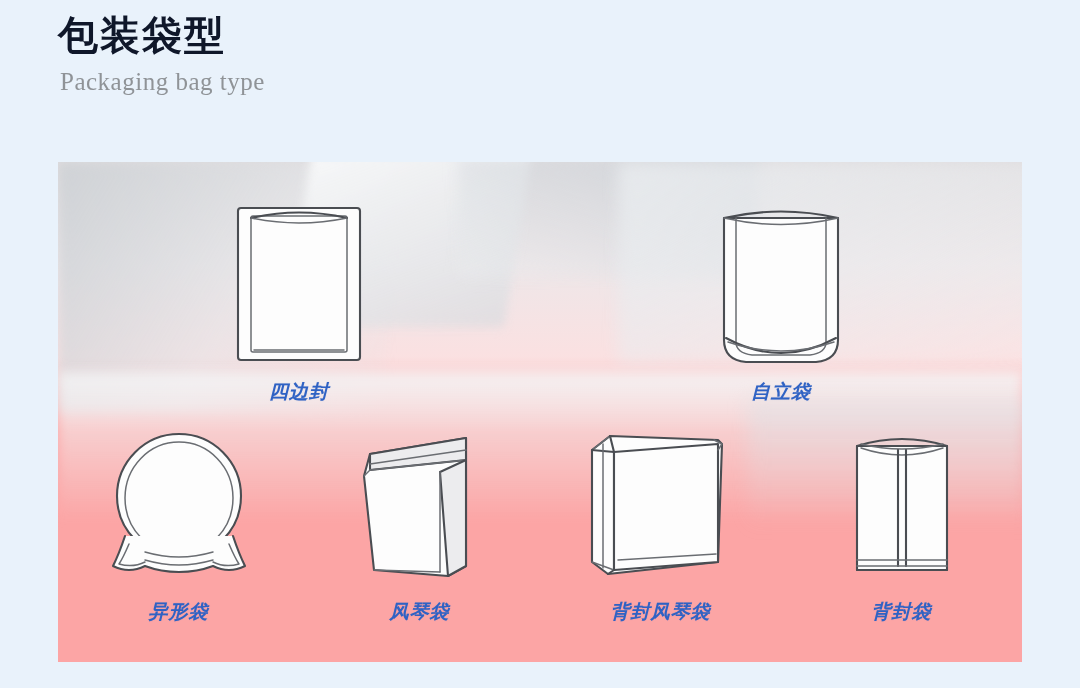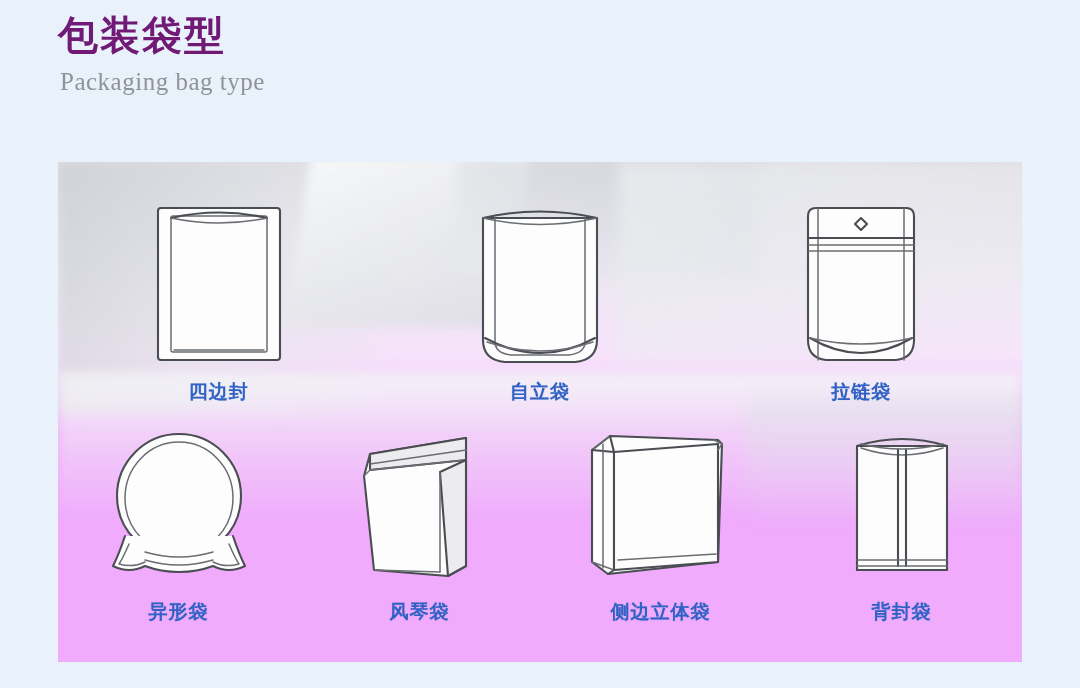--- a/index.html
+++ b/index.html
@@ -24,43 +24,44 @@
   .header {
     position: absolute;
     left: 58px;
     top: 12px;
     width: 700px;
   }
   .title-cn {
     font-family: "DejaVu Sans", "Liberation Sans", sans-serif;
     font-size: 40px;
     font-weight: bold;
-    color: #701a75;
+    color: #0f172a;
     letter-spacing: 2px;
     line-height: 1.15;
     margin: 0;
   }
   .title-en {
     font-family: "Liberation Serif", "DejaVu Serif", serif;
     font-size: 25px;
     color: #8f9397;
     letter-spacing: 0.5px;
     margin: 10px 0 0 2px;
     line-height: 1.1;
   }
 
   
   .panel {
     position: absolute;
     left: 58px;
     top: 162px;
     width: 964px;
     height: 500px;
-    background: #f0abfc;
+    background: #fca5a5;
     overflow: hidden;
+    font-style: italic;
   }
   .panel-bg {
     position: absolute;
     inset: 0;
     pointer-events: none;
   }
   
   .bg-a {
     position: absolute;
     left: 0; top: 0;
@@ -208,36 +209,20 @@
               <path d="M30 28 V152 Q30 163 46 165 H104 Q120 163 120 152 V28" class="ln-thin" fill="none"></path>
               <path d="M18 28 Q75 15 132 28" class="ln"></path>
               <path d="M18 28 Q75 41 132 28" class="ln-thin"></path>
               <path d="M20 148 Q75 178 130 148" class="ln" fill="#dcdddf"></path>
               <path d="M22 152 Q75 170 128 152" class="ln-thin" fill="none"></path>
             </svg>
           </div>
           <div class="cell-label">自立袋</div>
         </div>
 
-        <div class="cell">
-          <div class="art">
-            <svg width="150" height="180" viewBox="0 0 150 180">
-              <path d="M22 26 Q22 18 30 18 H120 Q128 18 128 26 V150 Q128 168 110 170 H40 Q22 168 22 150 Z" class="fill-white ln"></path>
-              <path d="M32 18 V170" class="ln-thin"></path>
-              <path d="M118 18 V170" class="ln-thin"></path>
-              <path d="M22 48 H128" class="ln"></path>
-              <path d="M22 55 H128" class="ln-thin"></path>
-              <path d="M22 61 H128" class="ln-thin"></path>
-              <path d="M75 28 l6 6 -6 6 -6 -6 Z" class="fill-white ln"></path>
-              <path d="M24 148 Q75 178 126 148" class="ln" fill="none"></path>
-              <path d="M24 148 Q75 160 126 148" class="ln-thin" fill="none"></path>
-            </svg>
-          </div>
-          <div class="cell-label">拉链袋</div>
-        </div>
 
 
       </div>
 
       <div class="row row-2">
 
         <div class="cell">
           <div class="art">
             <svg width="160" height="170" viewBox="0 0 160 170">
               <ellipse cx="80" cy="76" rx="62" ry="62" class="fill-white ln"></ellipse>
@@ -275,21 +260,21 @@
               <path d="M16 30 L34 16" class="ln-thin"></path>
               <path d="M34 16 L38 32 L38 150 L32 154" class="ln" fill="none"></path>
               <path d="M16 30 L38 32" class="ln"></path>
               <path d="M27 24 L27 148" class="ln-thin"></path>
               <path d="M16 142 L38 150" class="ln-thin"></path>
               <path d="M38 32 L142 24 L142 142 L38 150 Z" class="fill-white ln"></path>
               <path d="M138 20 L146 24 L142 30" class="ln-thin" fill="none"></path>
               <path d="M42 140 L140 134" class="ln-thin"></path>
             </svg>
           </div>
-          <div class="cell-label">侧边立体袋</div>
+          <div class="cell-label">背封风琴袋</div>
         </div>
 
         <div class="cell">
           <div class="art">
             <svg width="150" height="170" viewBox="0 0 150 170">
               <path d="M30 26 H120 V150 H30 Z" class="fill-white ln"></path>
               <path d="M30 26 Q75 12 120 26" class="ln"></path>
               <path d="M34 28 Q75 42 116 28" class="ln-thin" fill="none"></path>
               <path d="M34 24 Q75 34 116 24" class="ln-thin" fill="none"></path>
               <path d="M71 30 V146" class="ln"></path>

